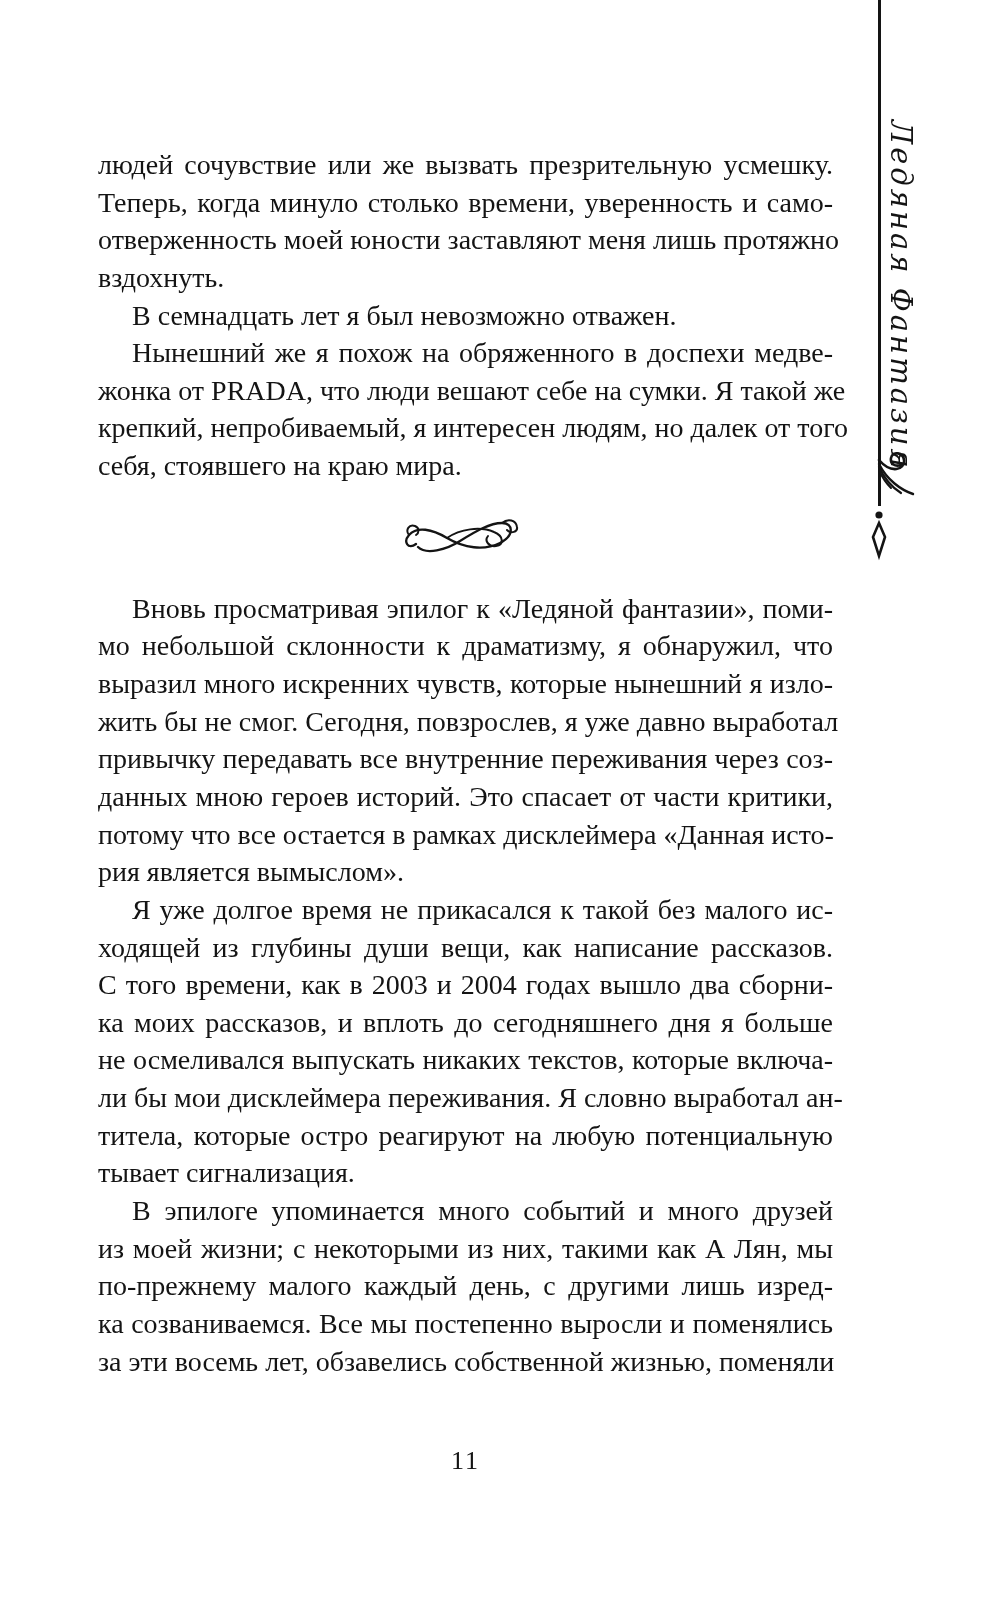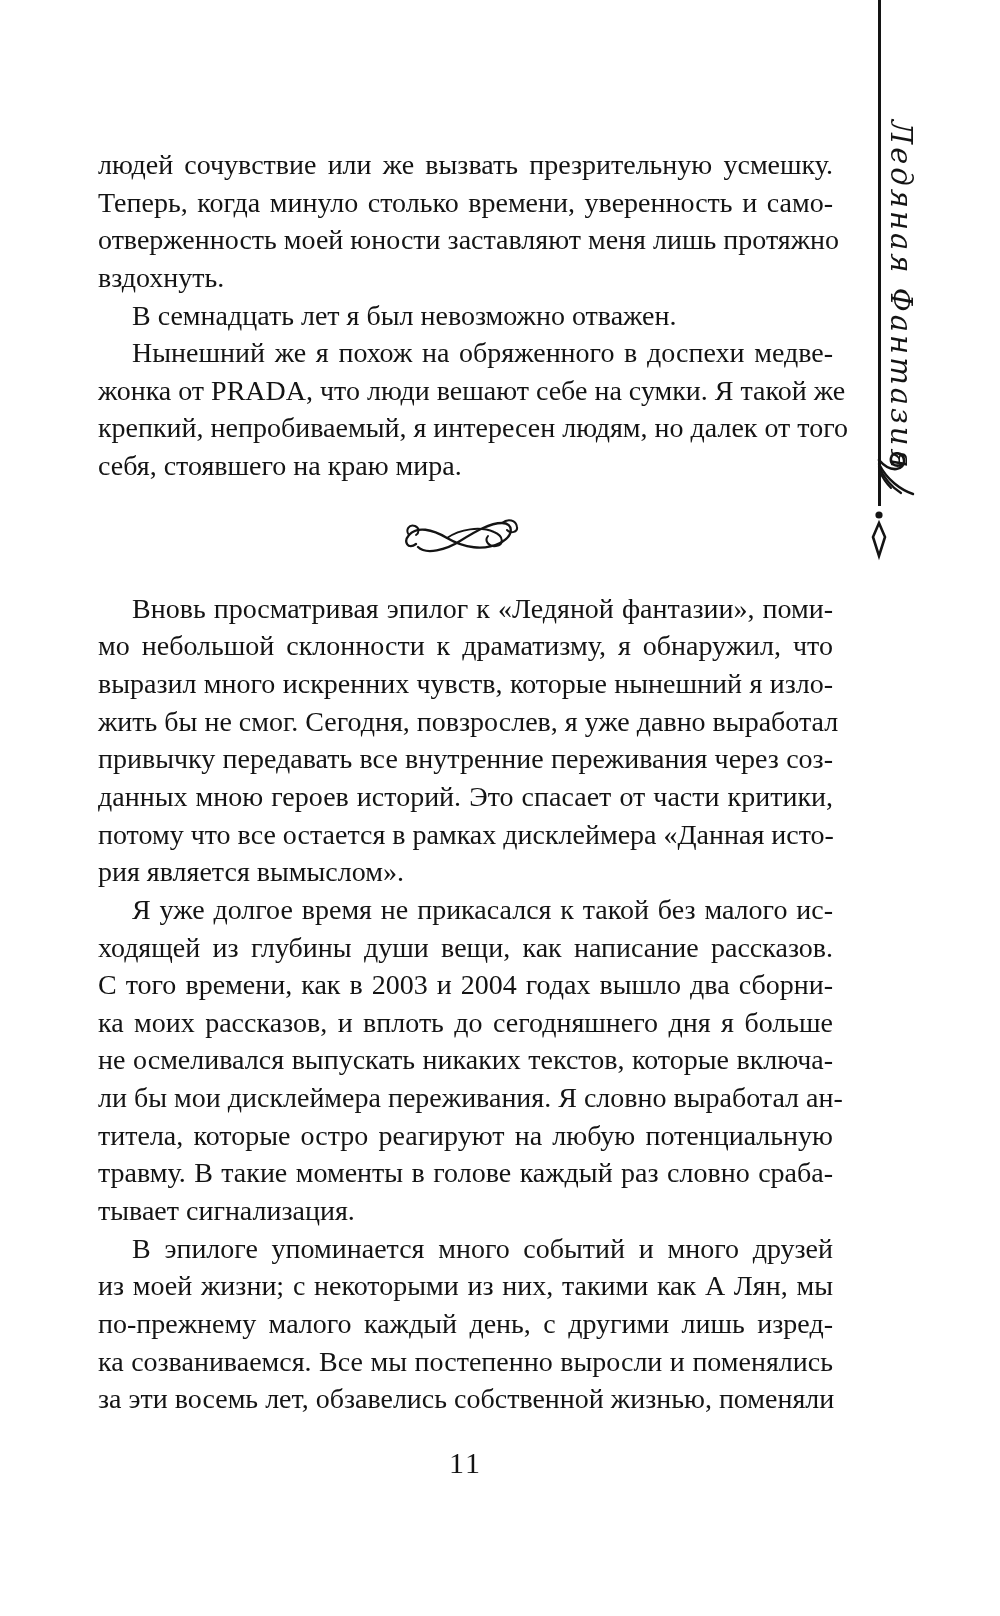--- a/index.html
+++ b/index.html
@@ -39,21 +39,21 @@
     align-items: center;
     justify-content: center;
   }
   .divider svg { display: block; }
   .pagenum {
     position: absolute;
     left: 98px;
     top: 1446px;
     width: 735px;
     text-align: center;
-    font-size: 30px;
+    font-size: 26px;
     letter-spacing: 2px;
   }
   .margin-rule {
     position: absolute;
     left: 878px;
     top: 0;
     width: 3px;
     height: 506px;
     background: #141414;
   }
@@ -140,21 +140,20 @@
     </div>
 
     <div>
       <div class="ln indent">Я уже долгое время не прикасался к такой без малого ис-</div>
       <div class="ln">ходящей из глубины души вещи, как написание рассказов.</div>
       <div class="ln">С того времени, как в 2003 и 2004 годах вышло два сборни-</div>
       <div class="ln">ка моих рассказов, и вплоть до сегодняшнего дня я больше</div>
       <div class="ln">не осмеливался выпускать никаких текстов, которые включа-</div>
       <div class="ln">ли бы мои дисклеймера переживания. Я словно выработал ан-</div>
       <div class="ln">титела, которые остро реагируют на любую потенциальную</div>
-      <div class="ln">травму. В такие моменты в голове каждый раз словно сраба-</div>
       <div class="ln last">тывает сигнализация.</div>
     </div>
 
     <div>
       <div class="ln indent">В эпилоге упоминается много событий и много друзей</div>
       <div class="ln">из моей жизни; с некоторыми из них, такими как А Лян, мы</div>
       <div class="ln">по-прежнему малого каждый день, с другими лишь изред-</div>
       <div class="ln">ка созваниваемся. Все мы постепенно выросли и поменялись</div>
       <div class="ln">за эти восемь лет, обзавелись собственной жизнью, поменяли</div>
     </div>

